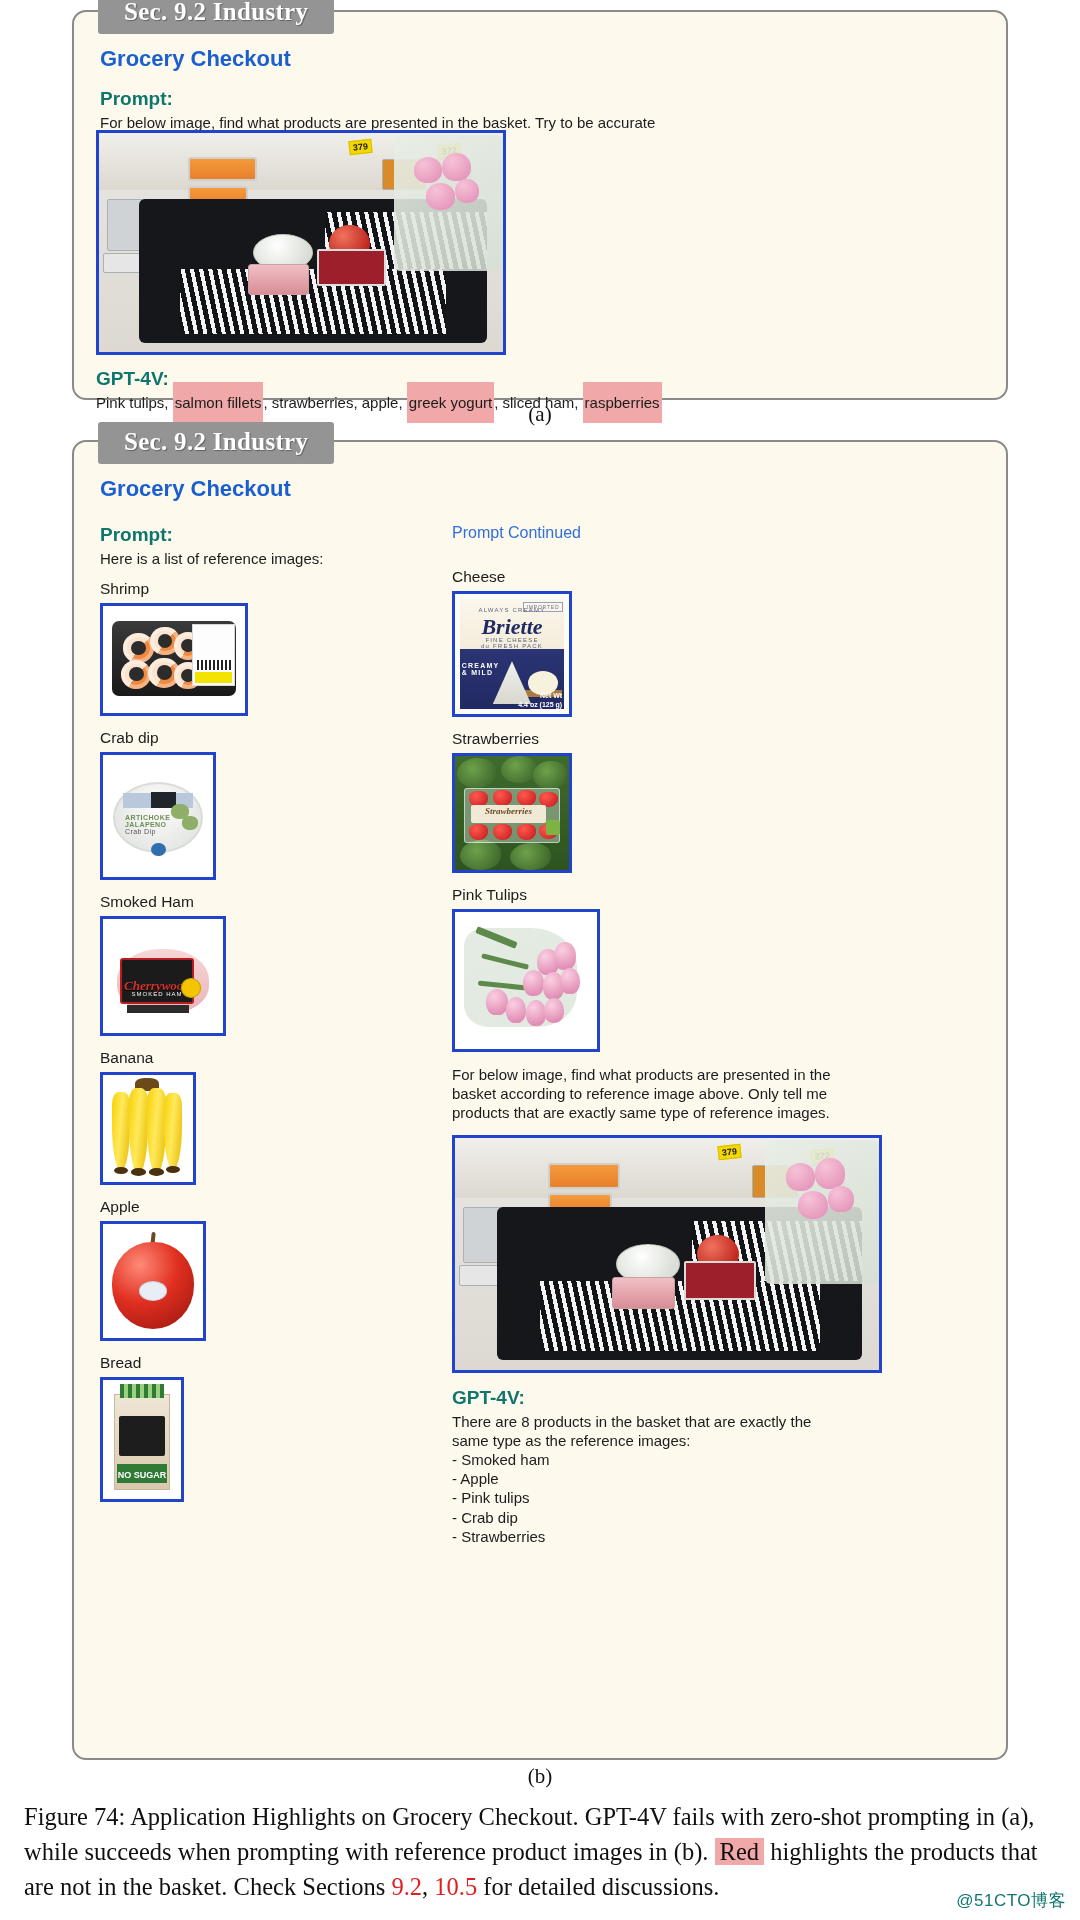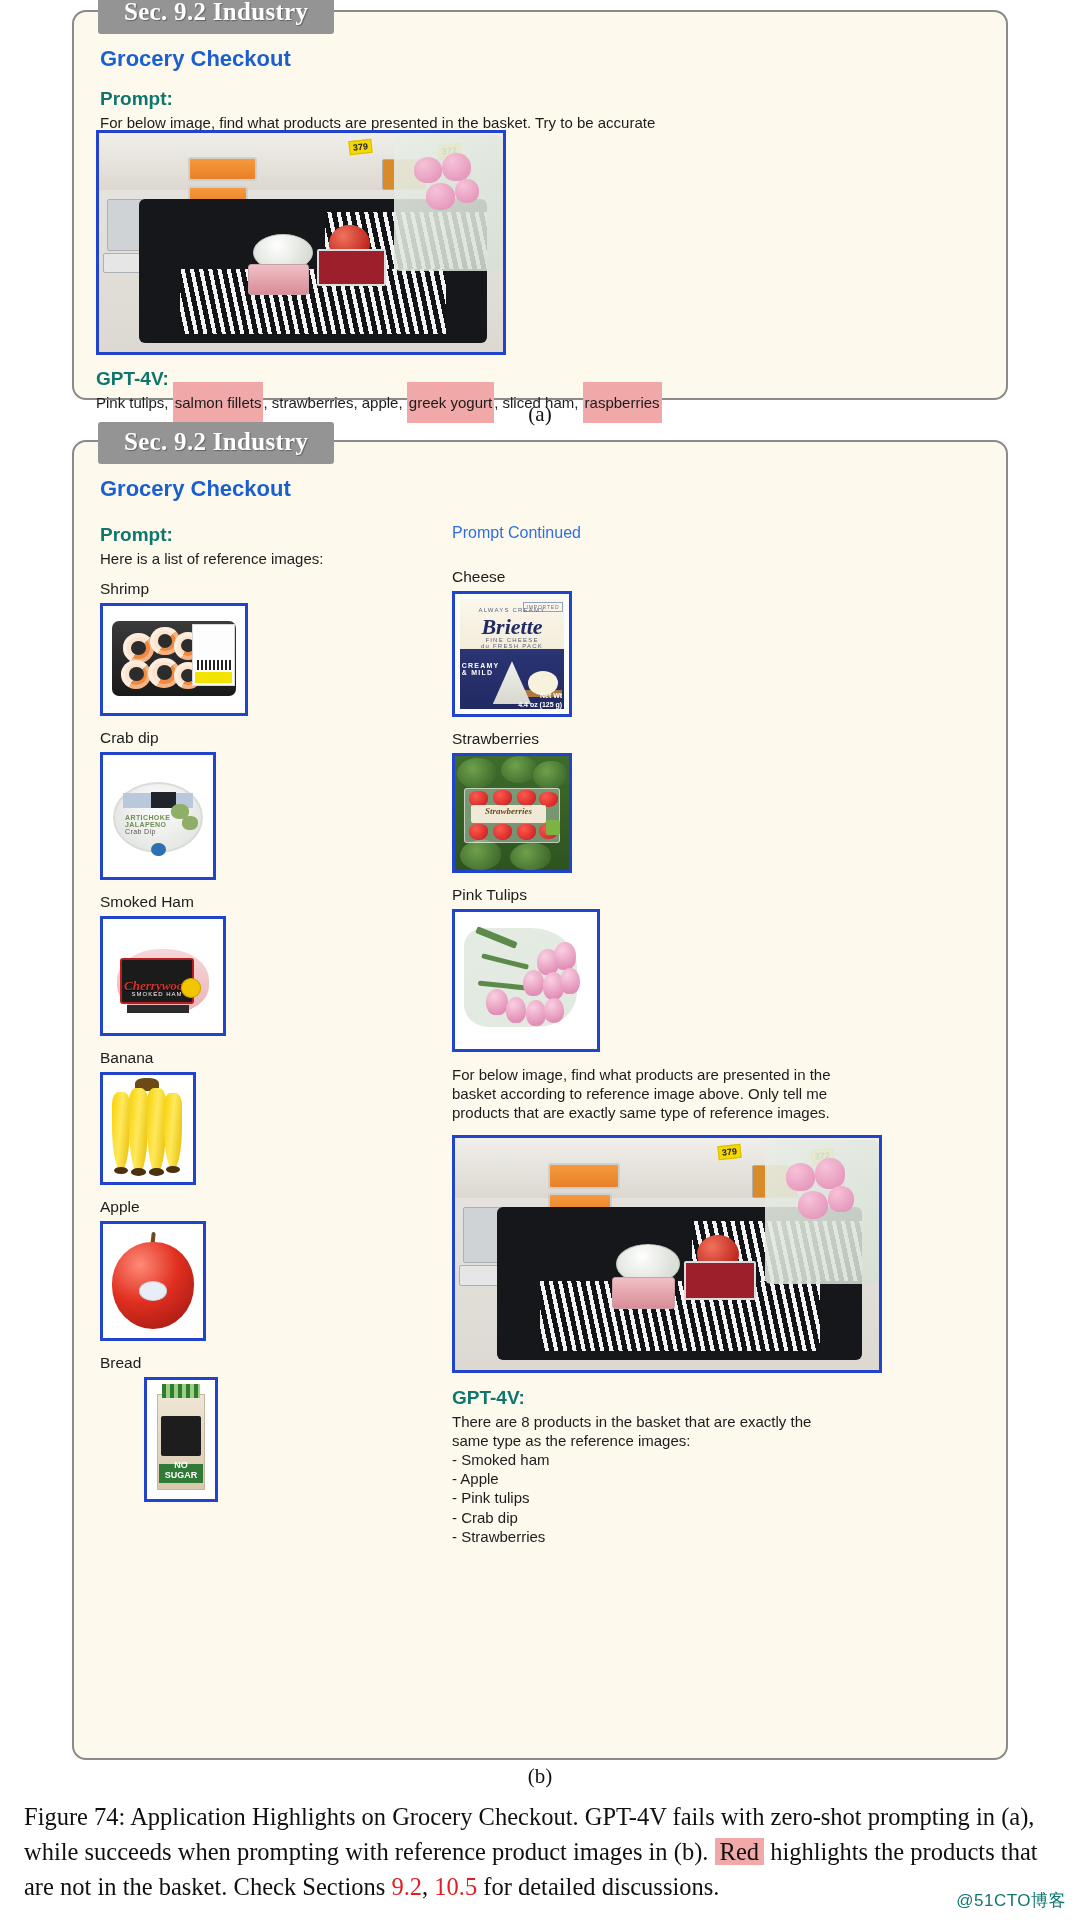--- a/index.html
+++ b/index.html
@@ -379,21 +379,21 @@
         <div class="ref-label">Apple</div>
         <div class="photo-frame ph app-bg" style="width:106px;height:120px;">
           <div class="app-stem"></div>
           <div class="app-body"></div>
           <div class="app-sticker"></div>
         </div>
       </div>
 
       <div class="ref-item">
         <div class="ref-label">Bread</div>
-        <div class="photo-frame ph brd-bg" style="width:74px;height:125px;margin-left:44px;">
+        <div class="photo-frame ph brd-bg" style="width:84px;height:125px;">
           <div class="brd-bag"></div>
           <div class="brd-top"></div>
           <div class="brd-lbl"></div>
           <div class="brd-green"></div>
           <div class="brd-green-t">NO SUGAR</div>
         </div>
       </div>
     </div>
 
     <div style="position:absolute; left:378px; top:82px; width:500px;">

